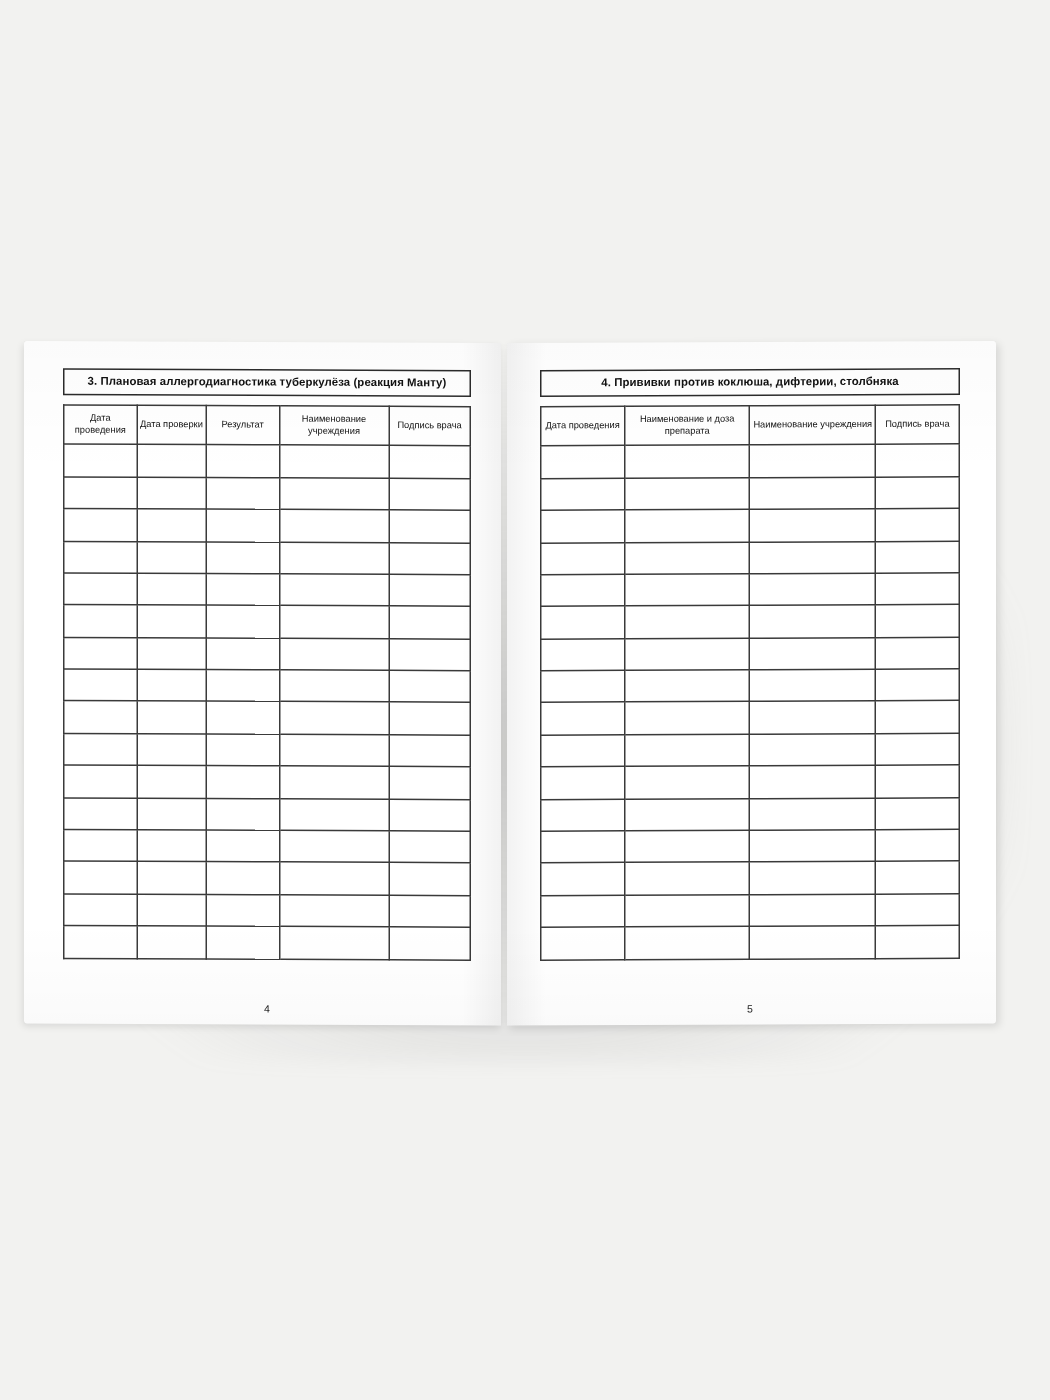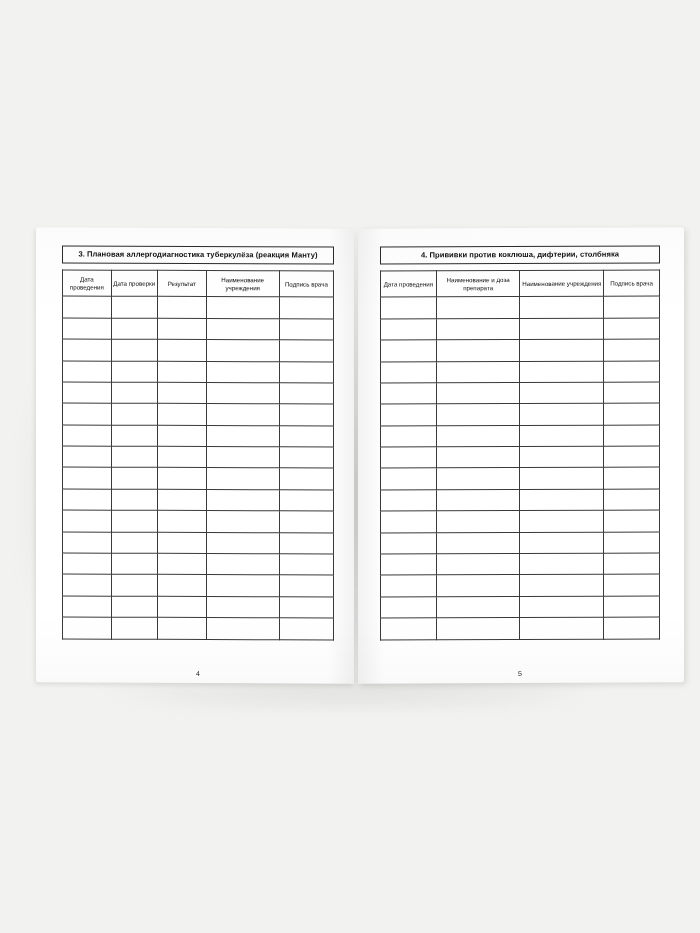--- a/index.html
+++ b/index.html
@@ -11,21 +11,21 @@
     width: 700px;
     height: 933px;
     font-family: "Liberation Sans", sans-serif;
     position: relative;
     overflow: hidden;
   }
 
   
   .booklet {
     position: absolute;
-    left: 22px;
+    left: 2px;
     top: 228px;
     width: 672px;
     height: 475px;
   }
 
   
   .booklet-shadow {
     position: absolute;
     left: 20px;
     top: 238px;

